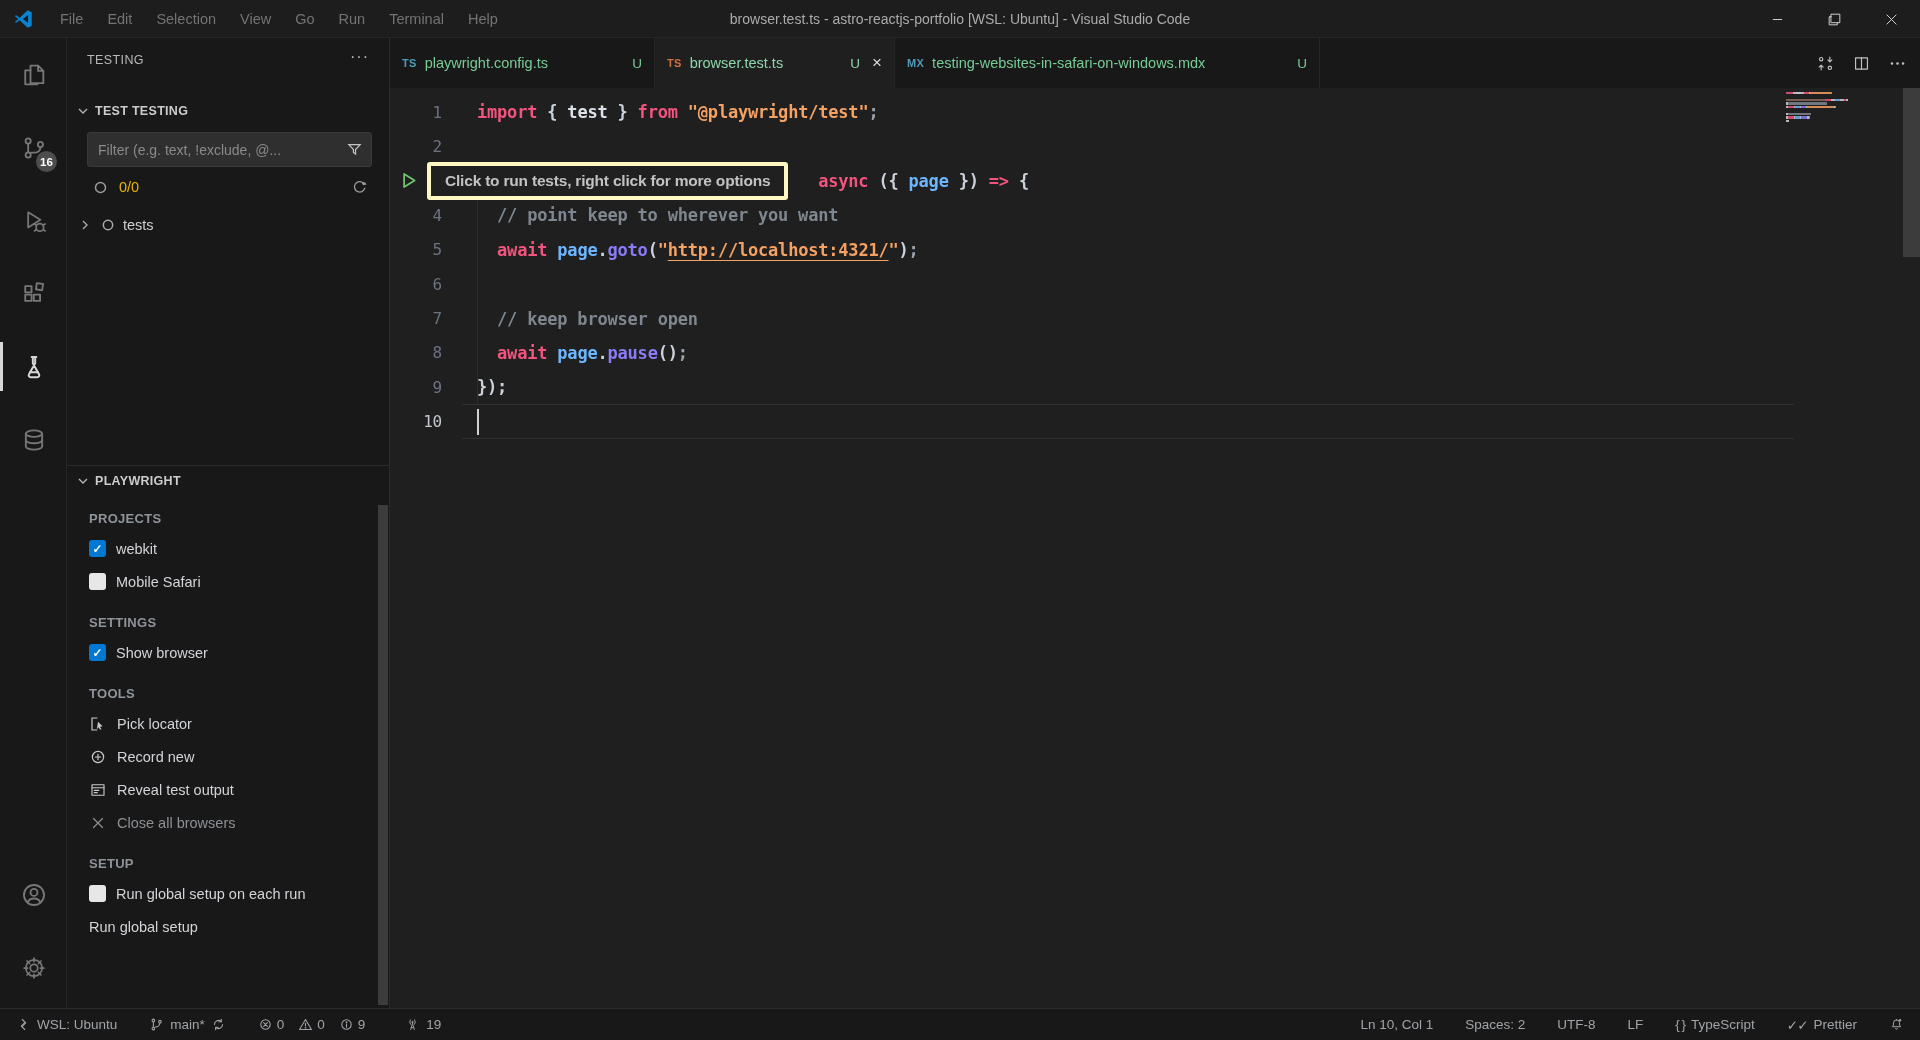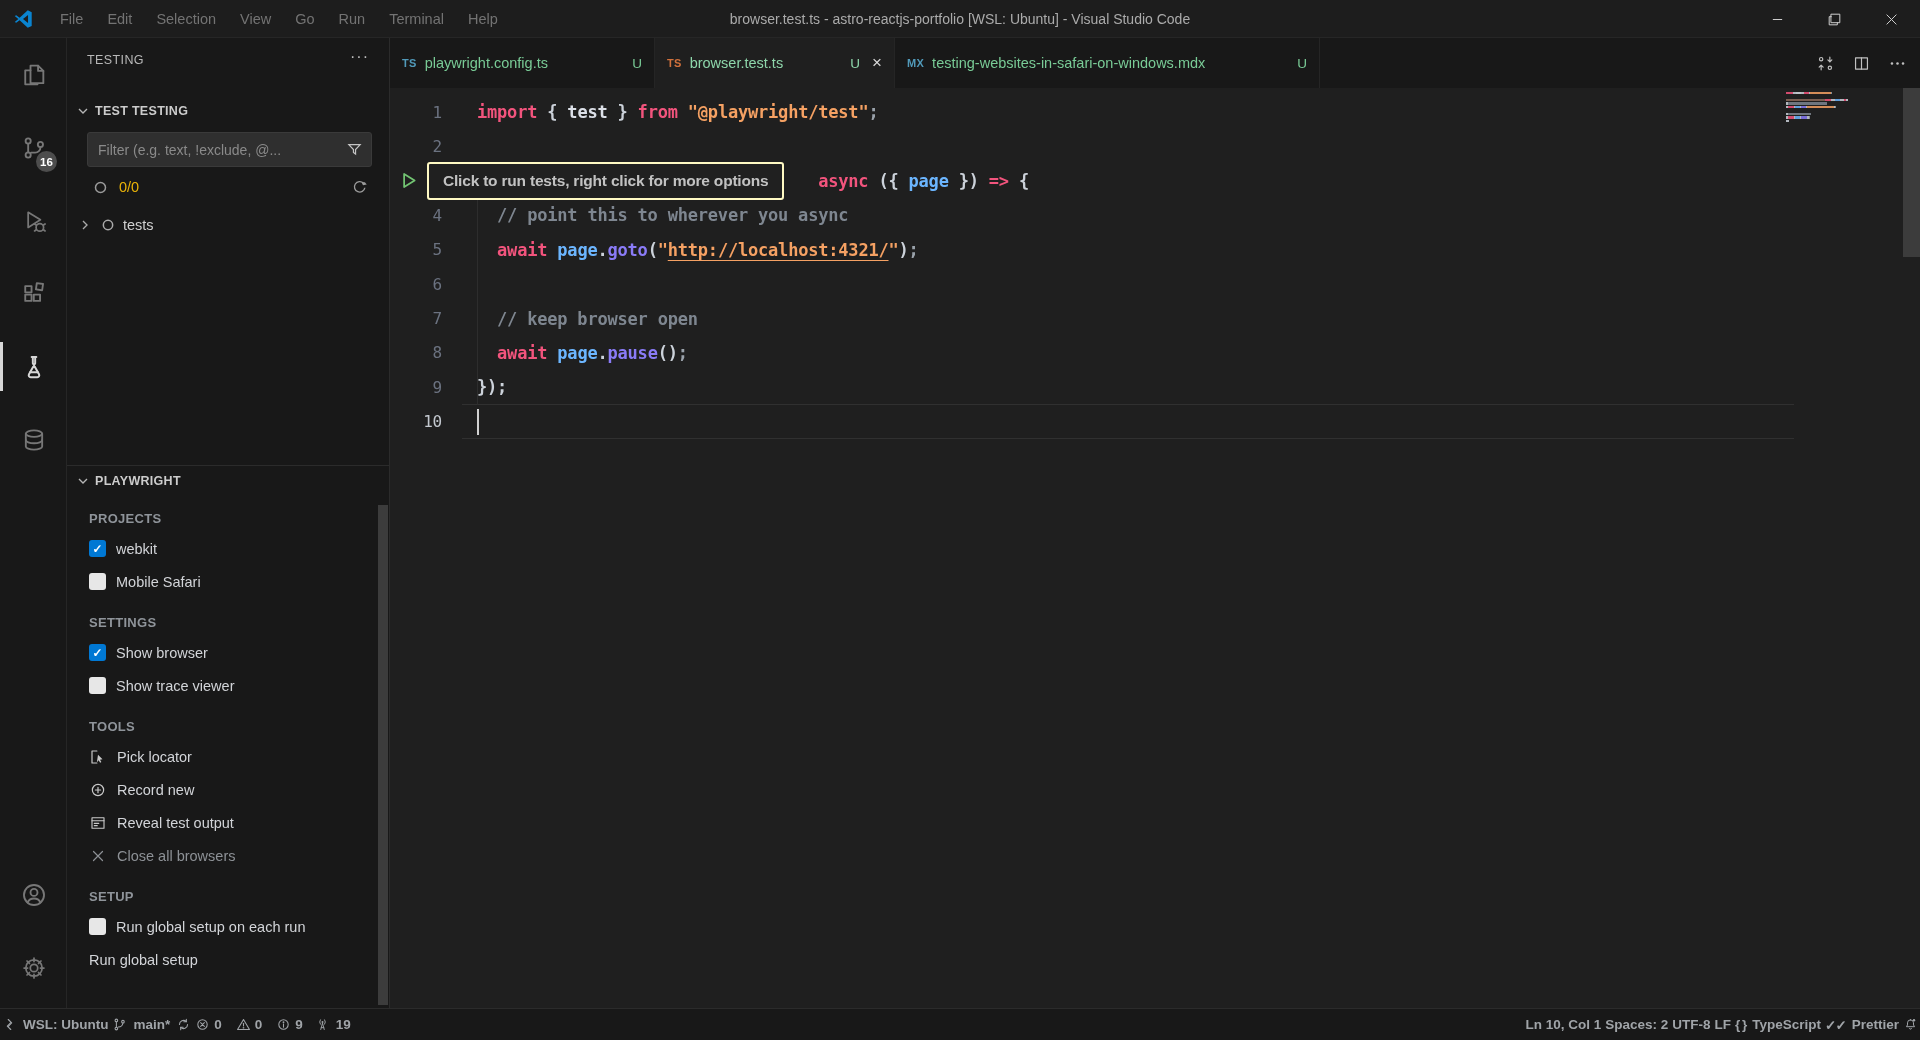--- a/index.html
+++ b/index.html
@@ -84,34 +84,34 @@
   .code-row { display:flex; height:34.4px; align-items:center; }
   .ln { width:62px; text-align:right; padding-right:10px; color:#6b7280; font-weight:normal; font-size:16px; flex:none; }
   .ln.cur { color:#c3c8cf; }
   .lc { margin-left:25px; white-space:pre; }
   .tok-link { text-decoration:underline; text-underline-offset:4px; }
   #indent-guide { position:absolute; left:87px; top:110px; height:207px; width:1px; background:#2d2d2d; }
   #cur-line-box { position:absolute; left:72px; top:316px; width:1332px; height:35px;
     border-top:1px solid #303030; border-bottom:1px solid #303030; }
   #cursor-caret { position:absolute; left:87px; top:321px; width:2px; height:26px; background:#d0d0d0; }
   #run-gutter-btn { position:absolute; left:8px; top:82px; width:21px; height:21px; color:#72c472; }
-  #run-tooltip { position:absolute; left:37px; top:74px; height:38px; background:#202020; border:2px solid #fef9c3;
+  #run-tooltip { position:absolute; left:37px; top:74px; height:38px; background:#202020; border:4px solid #fef9c3;
     border-radius:3px; display:flex; align-items:center; padding:0 14px; font-family:"Liberation Sans",sans-serif;
     font-size:15.5px; color:#c2c2c2; white-space:nowrap; z-index:5; }
   #minimap { position:absolute; right:22px; top:4px; width:112px; }
   .mm-line { height:2.2px; margin-bottom:1.3px; display:flex; }
   .mm-tok { height:2.2px; opacity:.85; }
   #editor-scrollbar { position:absolute; right:0; top:0; width:17px; height:169px; background:rgba(121,121,121,.32); }
 
   
   #statusbar { position:absolute; left:0; bottom:0; width:1920px; height:32px; background:#181818;
     border-top:1px solid #2b2b2b; display:flex; align-items:center; justify-content:space-between;
     font-size:13.5px; color:#a0a4a8; }
   .sb-group { display:flex; align-items:center; height:100%; }
-  .sb-item { display:flex; align-items:center; gap:6px; padding:0 2px; height:100%; white-space:nowrap;font-weight:bold; }
+  .sb-item { display:flex; align-items:center; gap:6px; padding:0 16px; height:100%; white-space:nowrap; }
   .sb-item .ic { width:15px; height:15px; }
   .sb-seg { display:flex; align-items:center; gap:4px; margin-right:8px; }
   #statusbar .text-icon { font-size:13.5px; letter-spacing:-1px; }
 </style>
 </head>
 <body>
 
 <div id="titlebar">
   <span class="ic" id="vscode-logo">
     <svg viewBox="0 0 24 24">
@@ -308,24 +308,20 @@
           </div>
           <div class="pw-row">
             <span class="checkbox unchecked"></span>
             <span>Mobile Safari</span>
           </div>
           <div class="pw-subheader gap">SETTINGS</div>
           <div class="pw-row">
             <span class="checkbox checked">✓</span>
             <span>Show browser</span>
           </div>
-          <div class="pw-row">
-            <span class="checkbox unchecked"></span>
-            <span>Show trace viewer</span>
-          </div>
           <div class="pw-subheader gap">TOOLS</div>
           <div class="pw-row">
             <span class="ic" style="width: 18px; height: 18px;">
               <svg viewBox="0 0 24 24" fill="none" stroke="currentColor" stroke-width="1.6" stroke-linecap="round" stroke-linejoin="round">
                 <path d="M10.5 4H4v16h6.5"></path>
                 <path d="M12 9l6 6-3.4.5 1.9 3.2-1.7 1-1.9-3.3L10.5 19z" fill="currentColor" stroke="none"></path>
               </svg>
             </span>
             <span>Pick locator</span>
           </div>
@@ -430,21 +426,21 @@
           <div class="code-row">
             <span class="ln">2</span>
             <span class="lc"></span>
           </div>
           <div class="code-row">
             <span class="ln">3</span>
             <span class="lc"><span style="color: transparent;">                                  </span><span style="color: rgb(242, 84, 125);">async</span><span style="color: rgb(204, 210, 218);"> </span><span style="color: rgb(204, 210, 218);">({ </span><span style="color: rgb(108, 182, 255);">page</span><span style="color: rgb(204, 210, 218);"> })</span><span style="color: rgb(204, 210, 218);"> </span><span style="color: rgb(242, 84, 125);">=&gt;</span><span style="color: rgb(204, 210, 218);"> {</span></span>
           </div>
           <div class="code-row">
             <span class="ln">4</span>
-            <span class="lc"><span style="color: rgb(204, 210, 218);">  </span><span style="color: rgb(126, 134, 144);">// point this to wherever you async</span></span>
+            <span class="lc"><span style="color: rgb(204, 210, 218);">  </span><span style="color: rgb(126, 134, 144);">// point keep to wherever you want</span></span>
           </div>
           <div class="code-row">
             <span class="ln">5</span>
             <span class="lc"><span style="color: rgb(204, 210, 218);">  </span><span style="color: rgb(242, 84, 125);">await</span><span style="color: rgb(204, 210, 218);"> </span><span style="color: rgb(108, 182, 255);">page</span><span style="color: rgb(204, 210, 218);">.</span><span style="color: rgb(138, 123, 247);">goto</span><span style="color: rgb(204, 210, 218);">(</span><span style="color: rgb(245, 161, 99);">"</span><span class="tok-link" style="color: rgb(245, 161, 99);">http://localhost:4321/</span><span style="color: rgb(245, 161, 99);">"</span><span style="color: rgb(204, 210, 218);">)</span><span style="color: rgb(154, 162, 171);">;</span></span>
           </div>
           <div class="code-row">
             <span class="ln">6</span>
             <span class="lc"></span>
           </div>
           <div class="code-row">

